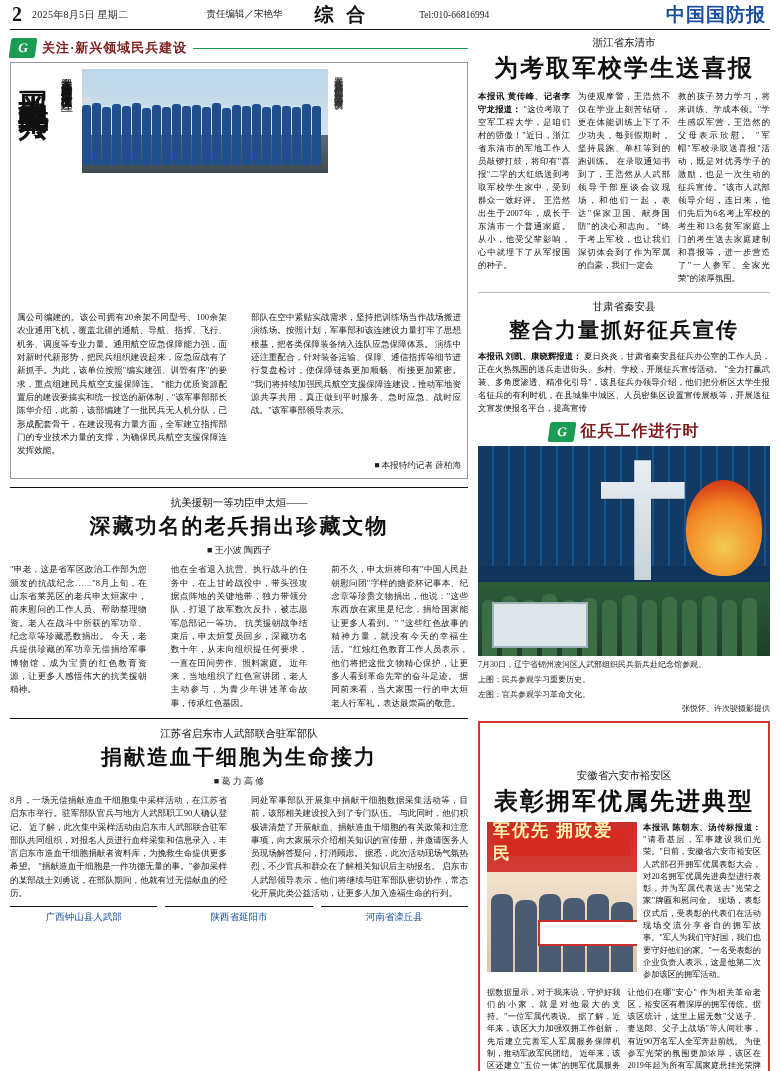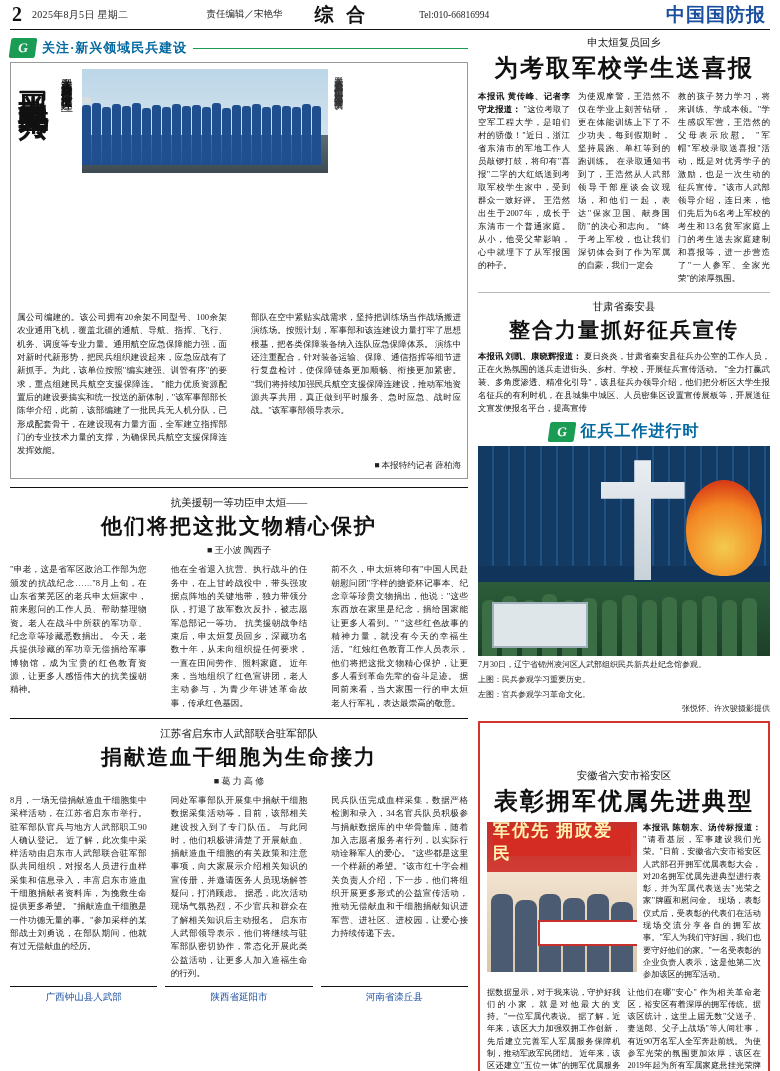--- a/index.html
+++ b/index.html
@@ -34,21 +34,21 @@
   
   .sec-banner { display:flex; align-items:center; gap:6px; margin: 2px 0 4px; }
   .flag {
     width: 26px; height: 20px; background:#1a9c55; color:#fff;
     display:flex; align-items:center; justify-content:center;
     font-size: 13px; font-weight:bold; border-radius:2px;
     transform: skewX(-8deg);
   }
   .sec-banner .rule { flex:1; height:0; border-top:1px solid #1a9c55; }
   .sec-title { font-size: 13px; font-weight:bold; letter-spacing:1px; color:#111; }
-  .sec-title.green { color:#0369a1; }
+  .sec-title.green { color:#7f1d1d; }
 
   .box { border:1px solid #999; padding: 6px; }
 
   
   .hero { display:flex; gap:8px; }
   .hero-title {
     writing-mode: vertical-rl; text-orientation: upright;
     font-size: 30px; font-weight: bold; line-height: 1.08;
     letter-spacing: 2px; height: 236px; margin-right:2px;
   }
@@ -249,21 +249,21 @@
 
 "我们将持续加强民兵航空支援保障连建设，推动军地资源共享共用，真正做到平时服务、急时应急、战时应战。"该军事部领导表示。</div>
         </div>
         <div class="byline">■ 本报特约记者   薛柏海</div>
       </div>
 
       <hr class="thick">
 
       <div>
         <div class="kicker">抗美援朝一等功臣申太烜——</div>
-        <div class="headline h-mid">他们将把这批文物精心保护</div>
+        <div class="headline h-mid">深藏功名的老兵捐出珍藏文物</div>
         <div class="authors">■ 王小波    陶西子</div>
         <div class="cols3">
           <div>"申老，这是省军区政治工作部为您颁发的抗战纪念……"8月上旬，在山东省莱芜区的老兵申太烜家中，前来慰问的工作人员、帮助整理物资。老人在战斗中所获的军功章、纪念章等珍藏悉数捐出。
 
 今天，老兵提供珍藏的军功章无偿捐给军事博物馆，成为宝贵的红色教育资源，让更多人感悟伟大的抗美援朝精神。</div>
           <div>他在全省退入抗营、执行战斗的任务中，在上甘岭战役中，带头强攻据点阵地的关键地带，独力带领分队，打退了敌军数次反扑，被志愿军总部记一等功。
 
 抗美援朝战争结束后，申太烜复员回乡，深藏功名数十年，从未向组织提任何要求，一直在田间劳作、照料家庭。
 
 近年来，当地组织了红色宣讲团，老人主动参与，为青少年讲述革命故事，传承红色基因。</div>
@@ -287,23 +287,20 @@
 近了解，此次集中采样活动由启东市人武部联合驻军部队共同组织，对报名人员进行血样采集和信息录入，丰富启东市造血干细胞捐献者资料库，为挽救生命提供更多希望。
 
 "捐献造血干细胞是一件功德无量的事。"参加采样的某部战士刘勇说，在部队期间，他就有过无偿献血的经历。</div>
           <div>同处军事部队开展集中捐献干细胞数据采集活动等，目前，该部相关建设投入到了专门队伍。
 
 与此同时，他们积极讲清楚了开展献血、捐献造血干细胞的有关政策和注意事项，向大家展示介绍相关知识的宣传册，并邀请医务人员现场解答疑问，打消顾虑。
 
 据悉，此次活动现场气氛热烈，不少官兵和群众在了解相关知识后主动报名。
 
 启东市人武部领导表示，他们将继续与驻军部队密切协作，常态化开展此类公益活动，让更多人加入造福生命的行列。</div>
-          <div>民兵队伍完成血样采集，数据严格检测和录入，34名官兵队员积极参与捐献数据库的中华骨髓库，随着加入志愿者服务者行列，以实际行动诠释军人的爱心。
-
-"这些都是这里一个样新的希望。"该市红十字会相关负责人介绍，下一步，他们将组织开展更多形式的公益宣传活动，推动无偿献血和干细胞捐献知识进军营、进社区、进校园，让爱心接力持续传递下去。</div>
         </div>
       </div>
 
       <div class="strip">
         <div class="cell">
           <div class="cell-kicker">广西钟山县人武部</div>
 
         </div>
         <div class="cell">
           <div class="cell-kicker">陕西省延阳市</div>
@@ -312,21 +309,21 @@
         <div class="cell">
           <div class="cell-kicker">河南省滦丘县</div>
 
         </div>
       </div>
     </div>
 
     <div class="col-right">
 
       <div>
-        <div class="kicker">申太烜复员回乡</div>
+        <div class="kicker">浙江省东清市</div>
         <div class="headline h-big">为考取军校学生送喜报</div>
         <div style="height:6px"></div>
         <div class="r-body">
           <div>
             <span class="lead">本报讯  黄传峰、记者李守龙报道：</span>
             <span>"这位考取了空军工程大学，是咱们村的骄傲！"近日，浙江省东清市的军地工作人员敲锣打鼓，将印有"喜报"二字的大红纸送到考取军校学生家中，受到群众一致好评。
 
 王浩然出生于2007年，成长于东清市一个普通家庭。从小，他受父辈影响，心中就埋下了从军报国的种子。</span>
           </div>
           <div>为使观摩警，王浩然不仅在学业上刻苦钻研，更在体能训练上下了不少功夫，每到假期时，坚持晨跑、单杠等到的跑训练。

